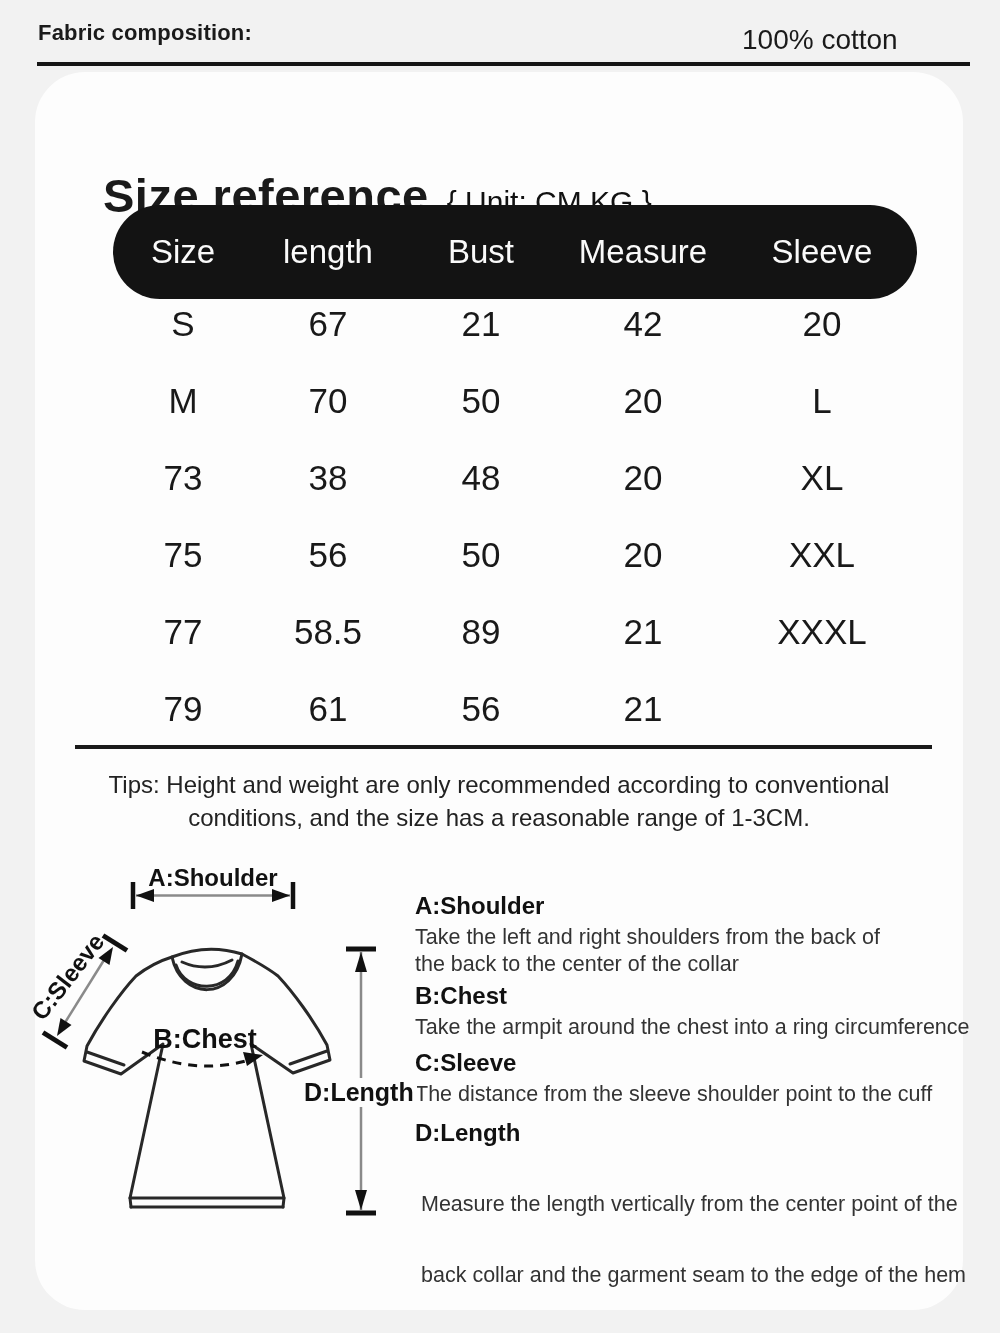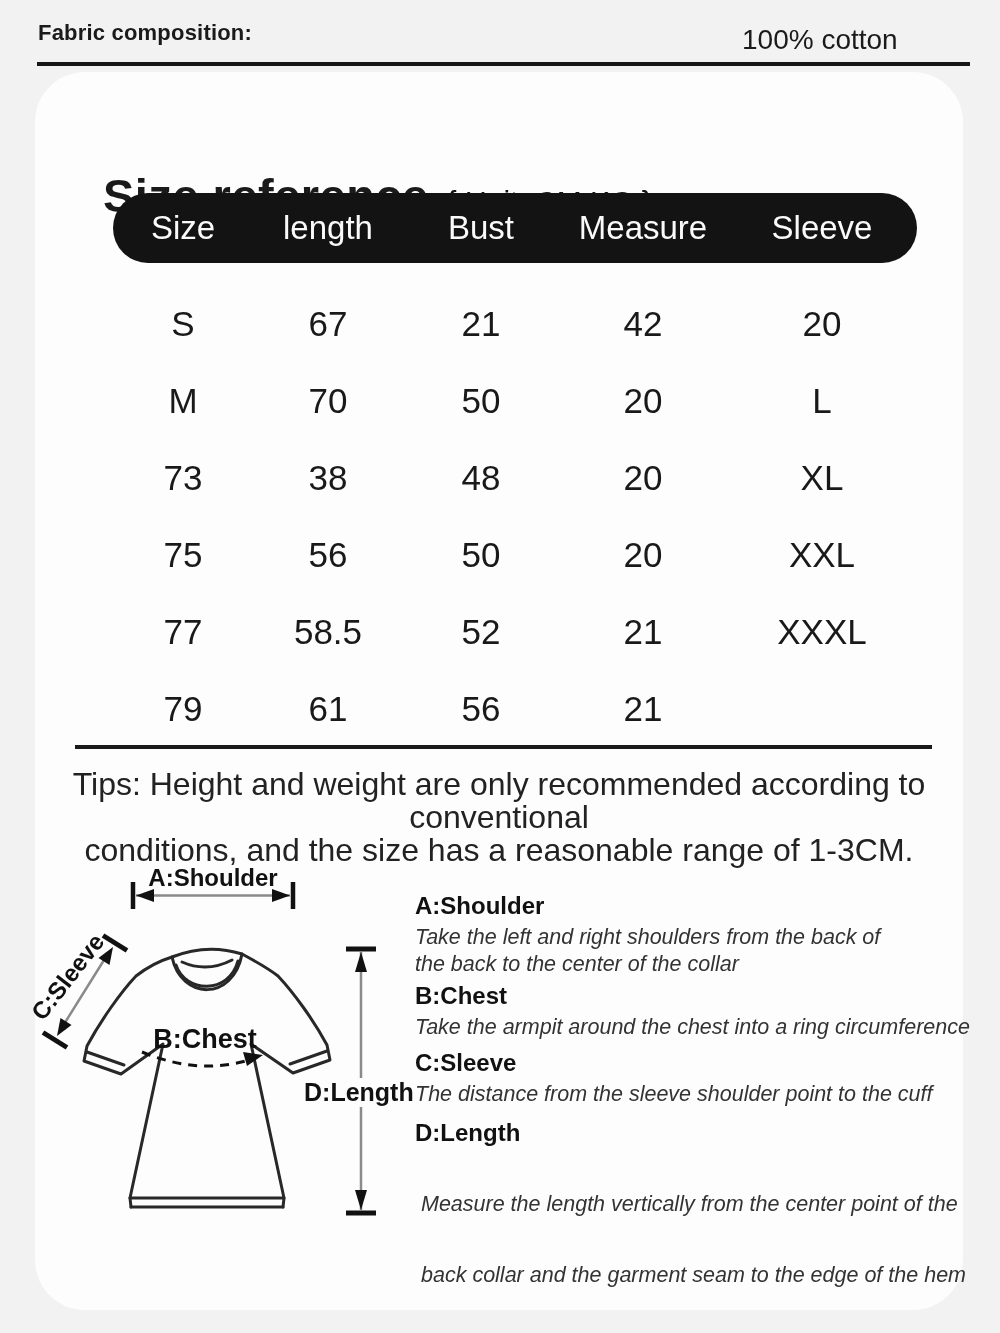--- a/index.html
+++ b/index.html
@@ -22,50 +22,50 @@
   .card {
     left:35px; top:72px; width:928px; height:1238px;
     background:#fdfdfd; border-radius:50px;
   }
   .title-row { left:68px; top:96px; display:flex; align-items:baseline; }
   .title-main { font-size:47px; font-weight:bold; letter-spacing:.5px; }
   .title-unit { font-size:30px; font-weight:400; margin-left:18px; color:#111; }
 
   
   .thead-pill {
-    left:78px; top:121px; width:804px; height:70px;
+    left:78px; top:133px; width:804px; height:94px;
     background:#131313; border-radius:47px;
     display:grid; grid-template-columns:140px 150px 156px 168px 190px;
     align-items:center;
   }
   .thead-pill span { text-align:center; color:#fafafa; font-size:33px; font-weight:400; }
   .tbody {
     left:78px; top:213px; width:804px;
     display:grid; grid-template-columns:140px 150px 156px 168px 190px;
     grid-auto-rows:77px; align-items:center;
   }
   .tbody span { text-align:center; font-size:35px; color:#191919; }
   .mid-rule { left:40px; top:673px; width:857px; height:4px; background:#1a1a1a; }
 
   
-  .tips { left:0; top:696px; width:928px; text-align:center; font-size:32px; line-height:33px; color:#222; }
+  .tips { left:0; top:696px; width:928px; text-align:center; font-size:24px; line-height:33px; color:#222; }
 
   
   .diagram-svg { left:0; top:780px; }
   .dlabel { position:absolute; font-weight:bold; color:#111; }
   .lbl-shoulder { left:98px; top:792px; width:160px; text-align:center; font-size:24px; }
   .lbl-sleeve  { left:-28px; top:891px; width:122px; text-align:center; font-size:24px;
                  transform:rotate(-52deg); }
   .lbl-chest   { left:90px; top:952px; width:160px; text-align:center; font-size:27px; }
   .lbl-length  { left:266px; top:1006px; font-size:25px; background:#fdfdfd; padding:0 3px; z-index:2; }
 
   
   .sec { left:380px; width:560px; }
   .sec h3 { font-size:24px; font-weight:bold; line-height:28px; margin-bottom:4px; color:#111; }
-  .sec .ln { font-size:21.5px; line-height:26.5px; color:#333;font-style:italic; }
+  .sec .ln { font-size:21.5px; line-height:26.5px; color:#333; }
   .sec-a { top:820px; }
   .sec-b { top:910px; }
   .sec-c { top:977px; }
   .sec-d { top:1047px; }
   .sec-d .ln { padding-left:6px;margin-top:44px; }
 </style>
 </head>
 <body>
 
 <div class="abs fabric-label">Fabric composition:</div>
@@ -107,21 +107,21 @@
 
     <span>XL</span>
     <span>75</span>
     <span>56</span>
     <span>50</span>
     <span>20</span>
 
     <span>XXL</span>
     <span>77</span>
     <span>58.5</span>
-    <span>52</span>
+    <span>89</span>
     <span>21</span>
 
     <span>XXXL</span>
     <span>79</span>
     <span>61</span>
     <span>56</span>
     <span>21</span>
   </div>
 
   <div class="abs mid-rule"></div>

